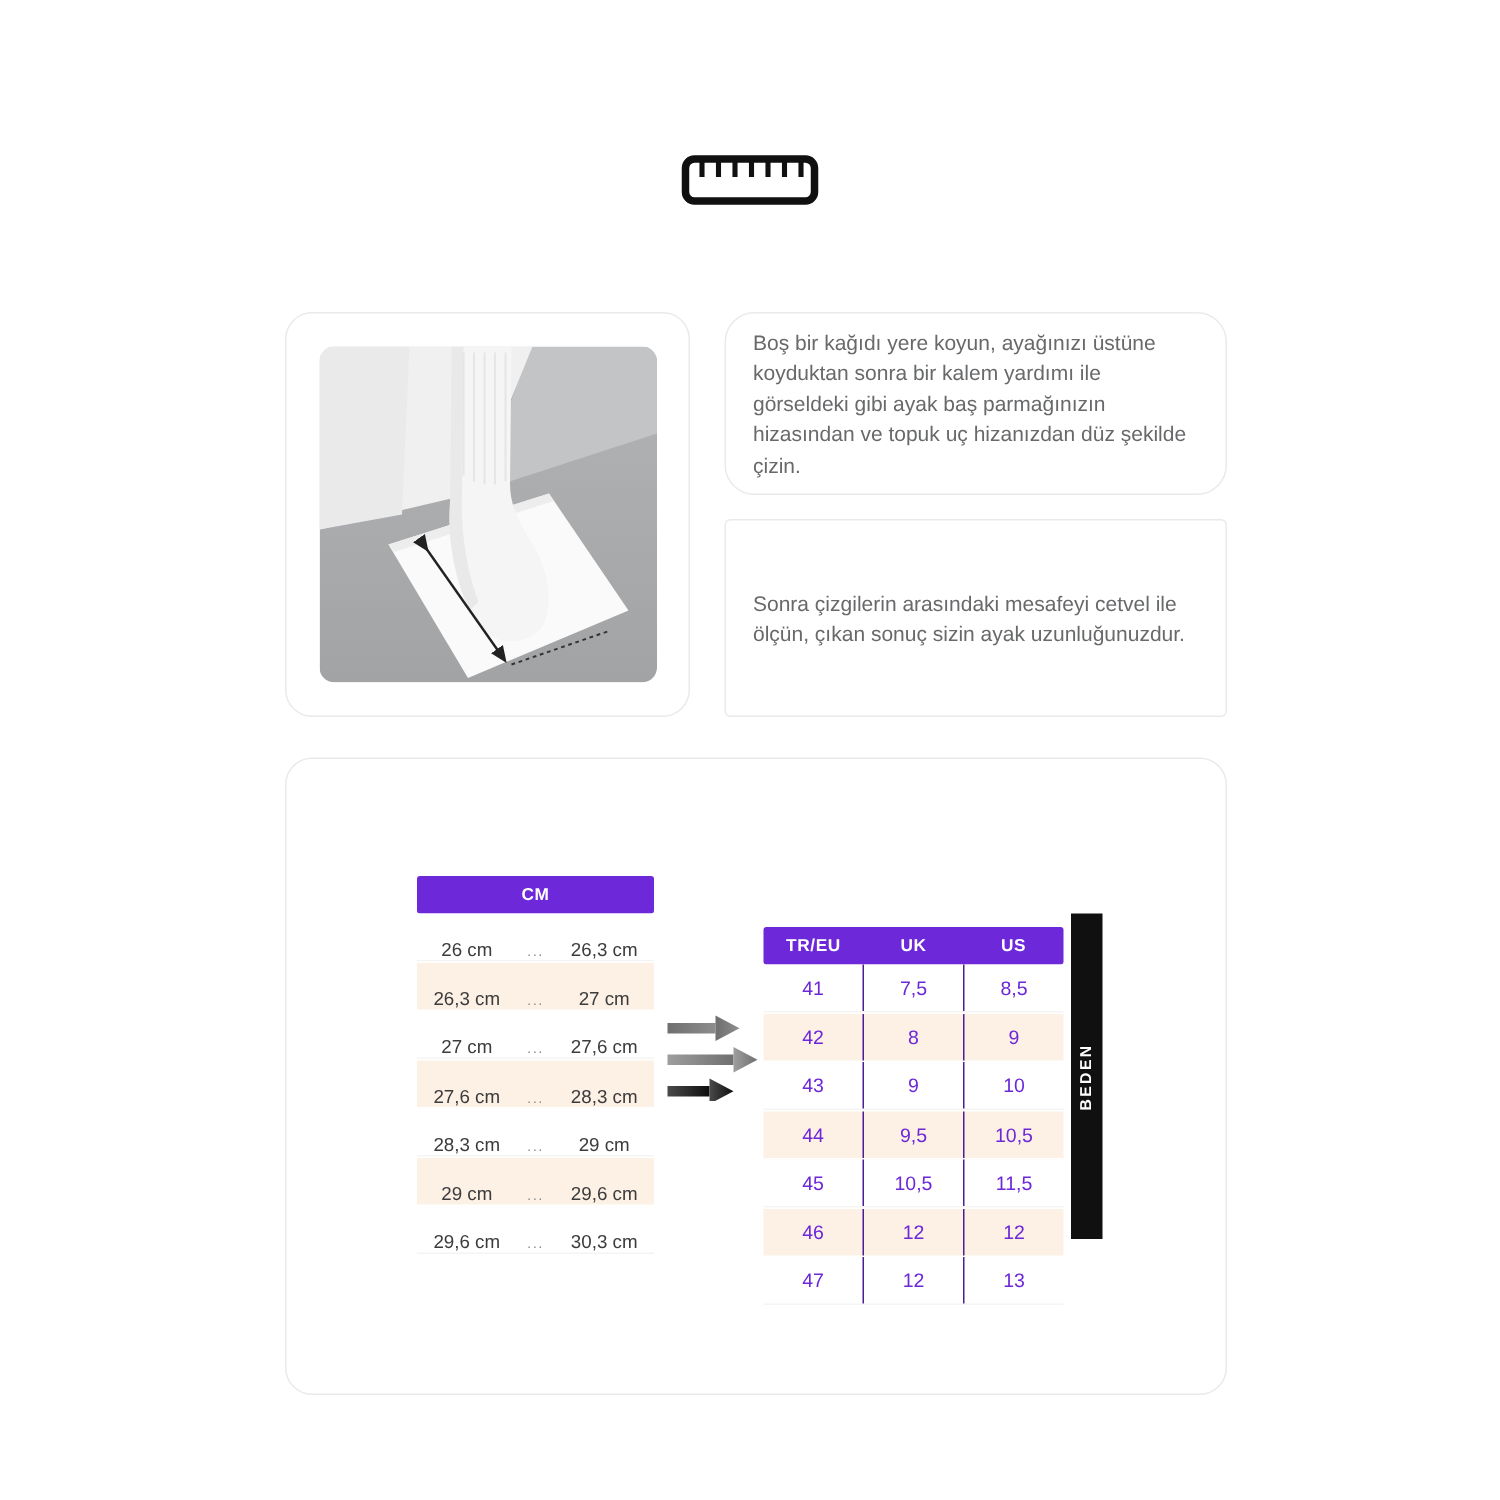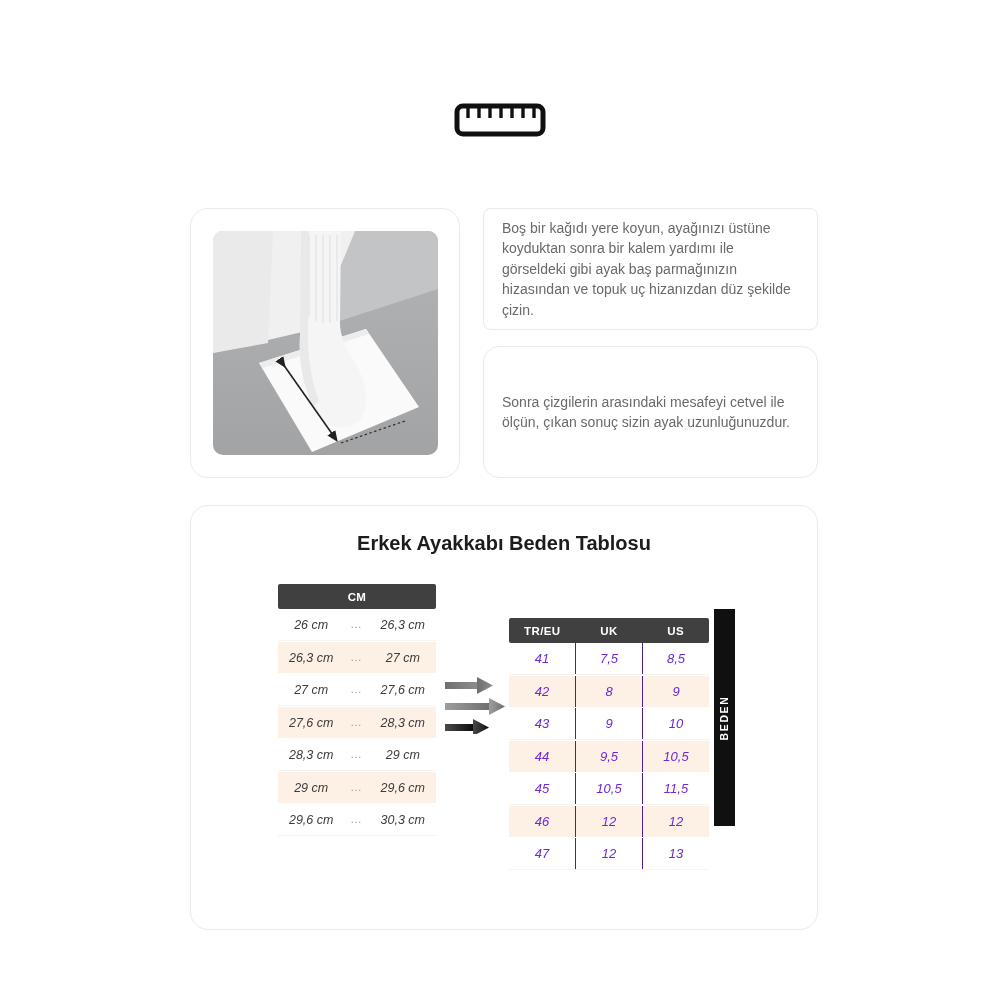--- a/index.html
+++ b/index.html
@@ -8,35 +8,35 @@
 
   
   .ruler-wrap{position:absolute;left:454px;top:103px;width:92px;height:34px;}
   .main-title{position:absolute;left:186px;top:157px;width:628px;text-align:center;
               font-size:20px;font-weight:700;color:#1c1c1c;letter-spacing:.2px;}
 
   
   .card{position:absolute;background:#fff;border:1px solid #eaeaea;border-radius:18px;box-sizing:border-box;}
   .photo-card{left:190px;top:208px;width:270px;height:270px;}
   .photo-frame{position:absolute;left:22px;top:22px;width:225px;height:224px;border-radius:10px;overflow:hidden;}
-  .info-card-1{left:483px;top:208px;width:335px;height:122px;display:flex;align-items:center;padding:0 18px;border-radius:8px;}
-  .info-card-2{left:483px;top:346px;width:335px;height:132px;display:flex;align-items:center;padding:0 18px;border-radius:16px;}
+  .info-card-1{left:483px;top:208px;width:335px;height:122px;display:flex;align-items:center;padding:0 18px;border-radius:20px;}
+  .info-card-2{left:483px;top:346px;width:335px;height:132px;display:flex;align-items:center;padding:0 18px;border-radius:4px;}
   .info-text{font-size:14px;line-height:20.5px;color:#68696b;}
 
   
   .table-card{left:190px;top:505px;width:628px;height:425px;border-radius:18px;}
   .table-title{position:absolute;left:0;top:26px;width:100%;text-align:center;
                font-size:20px;font-weight:700;color:#1c1c1c;}
 
   .size-table{position:absolute;top:78px;}
   .cm-table{left:87px;width:158px;}
   .intl-table{left:318px;width:200px;margin-top:34px;}
-  .thead{height:25px;background:#404040;border-radius:2px;display:flex;align-items:center;}
+  .thead{height:25px;background:#6d28d9;border-radius:2px;display:flex;align-items:center;}
   .thead .hcell{flex:1;text-align:center;color:#fff;font-size:11.5px;font-weight:600;letter-spacing:.4px;}
-  .trow{height:31px;display:flex;align-items:center;border-bottom:1px solid #f4f4f4;background:#fff;font-style:italic;}
+  .trow{height:31px;display:flex;align-items:flex-end;border-bottom:1px solid #f4f4f4;background:#fff;}
   .tbody .trow:nth-child(even){background:#fdf0e5;border-top:1px solid #fff;border-bottom:1px solid #fff;}
   .cm-min,.cm-max{flex:0 0 42%;text-align:center;font-size:12.5px;font-weight:500;color:#3c3c3c;}
   .cm-dots{flex:0 0 16%;text-align:center;font-size:10px;color:#8f8f8f;letter-spacing:1px;}
   .icell{flex:1;text-align:center;font-size:13px;font-weight:500;color:#6d28d9;height:100%;
          display:flex;align-items:center;justify-content:center;box-sizing:border-box;}
   .icell + .icell{border-left:1px solid #4c1d95;}
 
   .arrows-wrap{position:absolute;left:250px;top:167px;width:66px;height:61px;}
 
   .beden-bar{position:absolute;left:523px;top:103px;width:21px;height:217px;background:#101010;
@@ -103,21 +103,20 @@
   </div>
 
   <div class="card info-card-1">
     <div class="info-text">Boş bir kağıdı yere koyun, ayağınızı üstüne koyduktan sonra bir kalem yardımı ile görseldeki gibi ayak baş parmağınızın hizasından ve topuk uç hizanızdan düz şekilde çizin.</div>
   </div>
   <div class="card info-card-2">
     <div class="info-text">Sonra çizgilerin arasındaki mesafeyi cetvel ile ölçün, çıkan sonuç sizin ayak uzunluğunuzdur.</div>
   </div>
 
   <div class="card table-card">
-    <div class="table-title">Erkek Ayakkabı Beden Tablosu</div>
 
     <div class="size-table cm-table">
       <div class="thead">
         <div class="hcell">CM</div>
       </div>
       <div class="tbody">
         <div class="trow">
           <span class="cm-min">26 cm</span>
           <span class="cm-dots">...</span>
           <span class="cm-max">26,3 cm</span>

